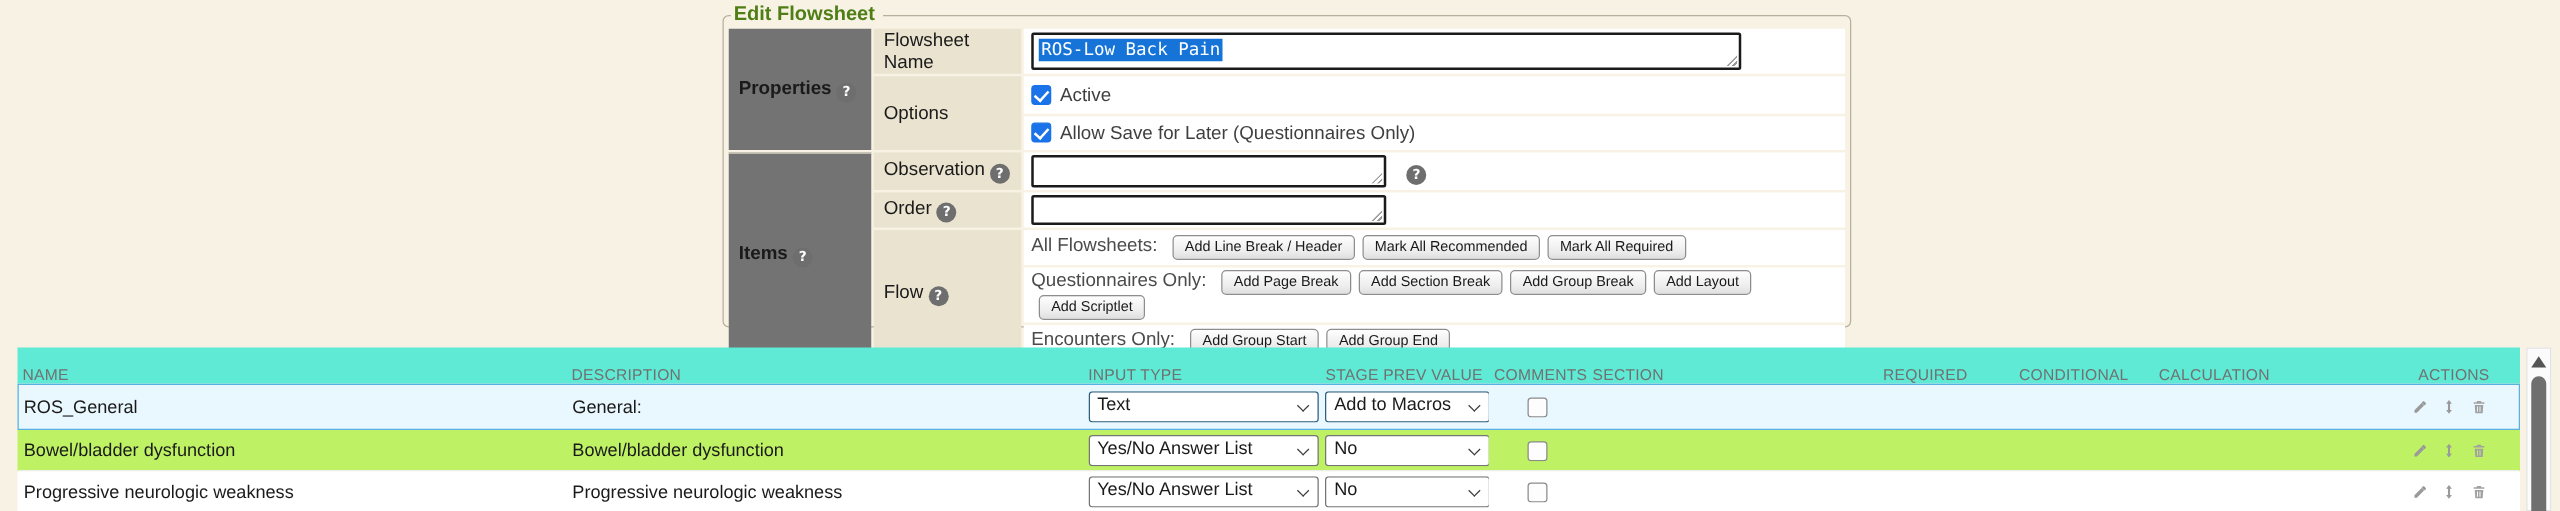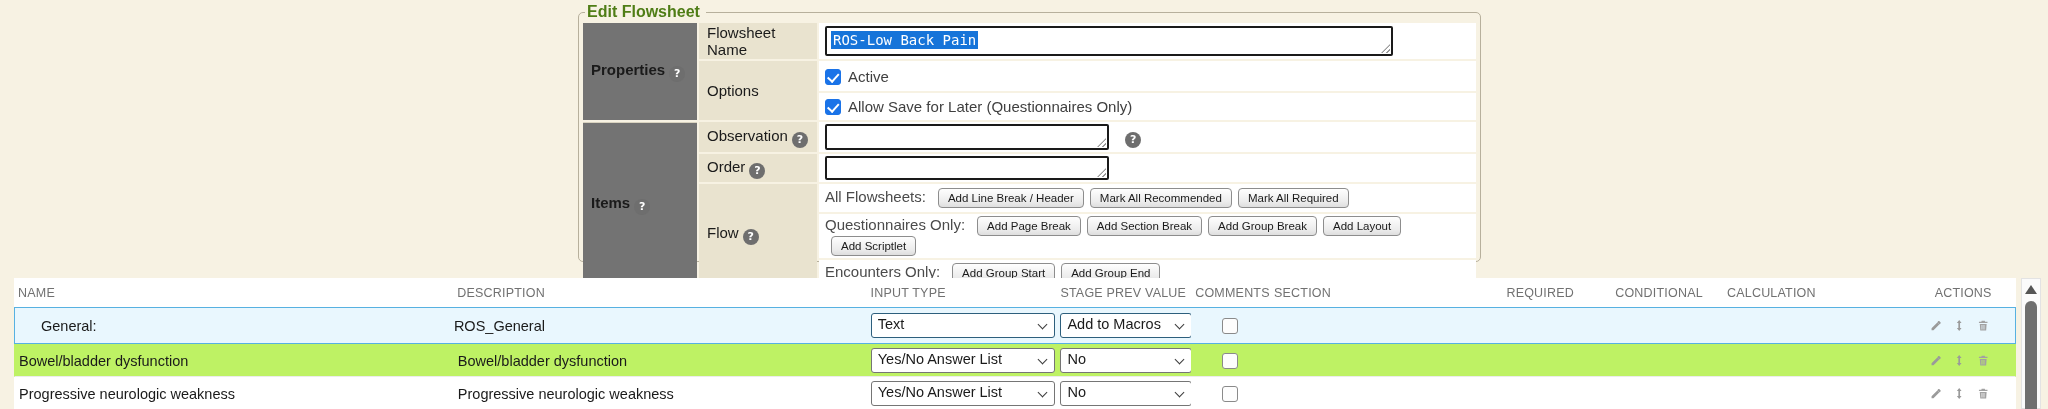--- a/index.html
+++ b/index.html
@@ -66,21 +66,21 @@
   .flow-line-label.underlined { }
   .btn {
     display:inline-block; font-size:11.5px; color:#1a1a1a;
     background:linear-gradient(#fefefe, #ececec 70%, #dedede);
     border:1px solid #8d8d8d; border-radius:4px;
     padding:3px 9px; margin-left:6px; white-space:nowrap; cursor:default;
   }
 
   
   .items-table { position:absolute; left:14px; top:278px; width:2002px; }
-  .tbl-header { display:flex; background:#ffffff; height:29px; align-items:center; }
+  .tbl-header { display:flex; background:#5eead4; height:29px; align-items:flex-end; }
   .tbl-header .hcell {
     font-size:12.5px; color:#717171; padding-left:4px; letter-spacing:0.2px;
     white-space:nowrap; overflow:hidden;
   }
   .trow { display:flex; align-items:center; background:#fff; height:33px; border:1px solid transparent; border-bottom:1px solid #ececec; }
   .trow.alt { background:#bef264; }
   .trow.selected { background:#e9f7fe; border:1px solid #57b1e1; height:37px; }
   .tcell { padding-left:4px; white-space:nowrap; overflow:hidden; font-size:14.5px; }
 
   .c-name { width:422px; }
@@ -204,22 +204,22 @@
     <div class="hcell c-stage">STAGE PREV VALUE</div>
     <div class="hcell c-comments">COMMENTS</div>
     <div class="hcell c-section">SECTION</div>
     <div class="hcell c-required">REQUIRED</div>
     <div class="hcell c-conditional">CONDITIONAL</div>
     <div class="hcell c-calculation">CALCULATION</div>
     <div class="hcell c-actions" style="display:block;">ACTIONS</div>
   </div>
 
   <div class="trow selected">
+    <div class="tcell c-name">ROS_General</div>
     <div class="tcell c-desc">General:</div>
-    <div class="tcell c-name">ROS_General</div>
     <div class="tcell c-input">
         <div class="sel"><span>Text</span><span class="chev"></span></div>
       </div>
     <div class="tcell c-stage">
         <div class="sel narrow"><span>Add to Macros</span><span class="chev"></span></div>
       </div>
     <div class="tcell c-comments"><span class="cbx"></span></div>
     <div class="tcell c-section"></div>
     <div class="tcell c-required"></div>
     <div class="tcell c-conditional"></div>

